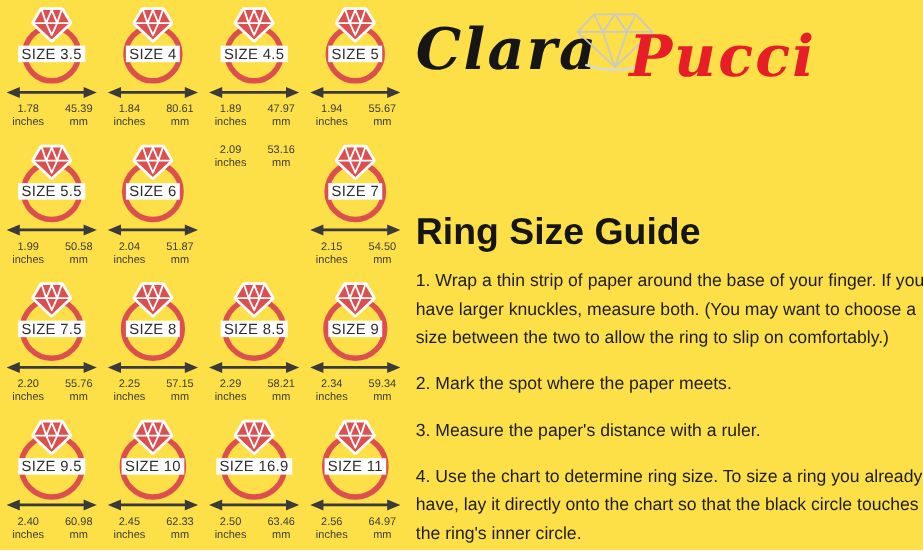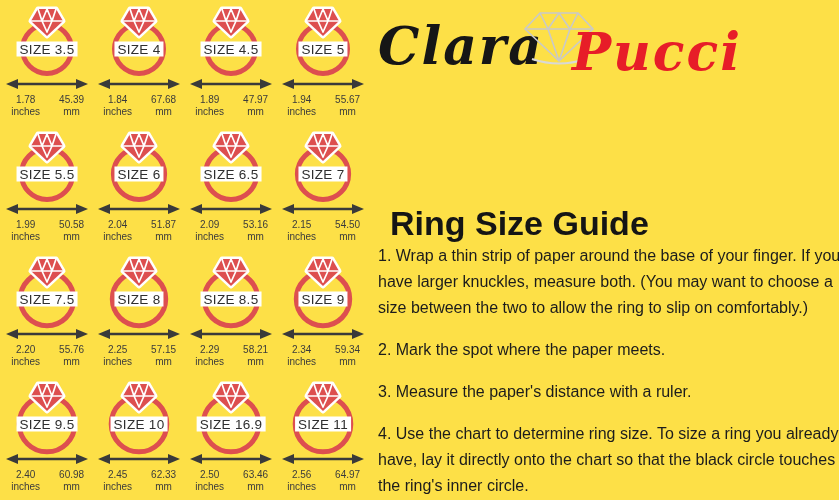--- a/index.html
+++ b/index.html
@@ -40,21 +40,21 @@
     font-family:"DejaVu Serif", serif; font-style:italic; font-weight:700;
     font-size:52px; line-height:1; letter-spacing:2px; white-space:nowrap;
   }
   .clara { color:var(--clara-color); }
   .pucci { color:var(--pucci-color); position:relative; top:6px; }
   .logo-diamond { position:absolute; left:138px; top:-12px; }
   .dl-stroke { stroke:var(--diamond-outline); fill:none; stroke-width:1.6; }
   .dl-sparkle { stroke:#d8d8d8; fill:none; stroke-width:2; }
 
   .guide-title {
-    position:absolute; top:192px; left:0; margin:12px;
+    position:absolute; top:192px; left:0; margin:0;
     font-size:34px; font-weight:700; color:#151515;
   }
   .instructions {
     position:absolute; top:243px; left:0; width:472px;
     font-size:16px; line-height:26px; color:#1c1c1c;
   }
   .instructions p { margin:0 0 16px 0; }
 </style>
 </head>
 <body>
@@ -97,21 +97,21 @@
         <g>
           <line class="arrow-line" x1="12" y1="79" x2="80" y2="79"></line>
           <polygon class="arrow-head" points="5,79 17,74 17,84"></polygon>
           <polygon class="arrow-head" points="87,79 75,74 75,84"></polygon>
         </g>
       </svg>
       <span class="size-label">SIZE 4</span>
     </div>
     <div class="measure">
       <span>1.84 inches</span>
-      <span>67.68 mm</span>
+      <span>80.61 mm</span>
     </div>
   </div>
 
   <div class="cell">
     <div class="ring-wrap">
       <svg class="ring-svg" viewBox="0 0 92 88">
         <circle class="band" cx="46" cy="44" r="24.5"></circle>
         <g transform="translate(46,3)">
           <path class="dia-under" d="M-16,13 L-9,1 L9,1 L16,13 L0,28 Z"></path>
           <path class="dia" d="M-16,13 L-9,1 L9,1 L16,13 L0,28 Z"></path>
@@ -194,36 +194,20 @@
       </svg>
       <span class="size-label">SIZE 6</span>
     </div>
     <div class="measure">
       <span>2.04 inches</span>
       <span>51.87 mm</span>
     </div>
   </div>
 
   <div class="cell">
-    <div class="ring-wrap">
-      <svg class="ring-svg" viewBox="0 0 92 88">
-        <circle class="band" cx="46" cy="44" r="25.6"></circle>
-        <g transform="translate(46,3)">
-          <path class="dia-under" d="M-16,13 L-9,1 L9,1 L16,13 L0,28 Z"></path>
-          <path class="dia" d="M-16,13 L-9,1 L9,1 L16,13 L0,28 Z"></path>
-          <path class="dia-facet" d="M-16,13 L16,13 M-9,1 L-5,13 M9,1 L5,13 M0,1 L-5,13 M0,1 L5,13 M-5,13 L0,24 M5,13 L0,24"></path>
-        </g>
-        <g>
-          <line class="arrow-line" x1="12" y1="79" x2="80" y2="79"></line>
-          <polygon class="arrow-head" points="5,79 17,74 17,84"></polygon>
-          <polygon class="arrow-head" points="87,79 75,74 75,84"></polygon>
-        </g>
-      </svg>
-      <span class="size-label">SIZE 6.5</span>
-    </div>
     <div class="measure">
       <span>2.09 inches</span>
       <span>53.16 mm</span>
     </div>
   </div>
 
   <div class="cell">
     <div class="ring-wrap">
       <svg class="ring-svg" viewBox="0 0 92 88">
         <circle class="band" cx="46" cy="44" r="25.6"></circle>

